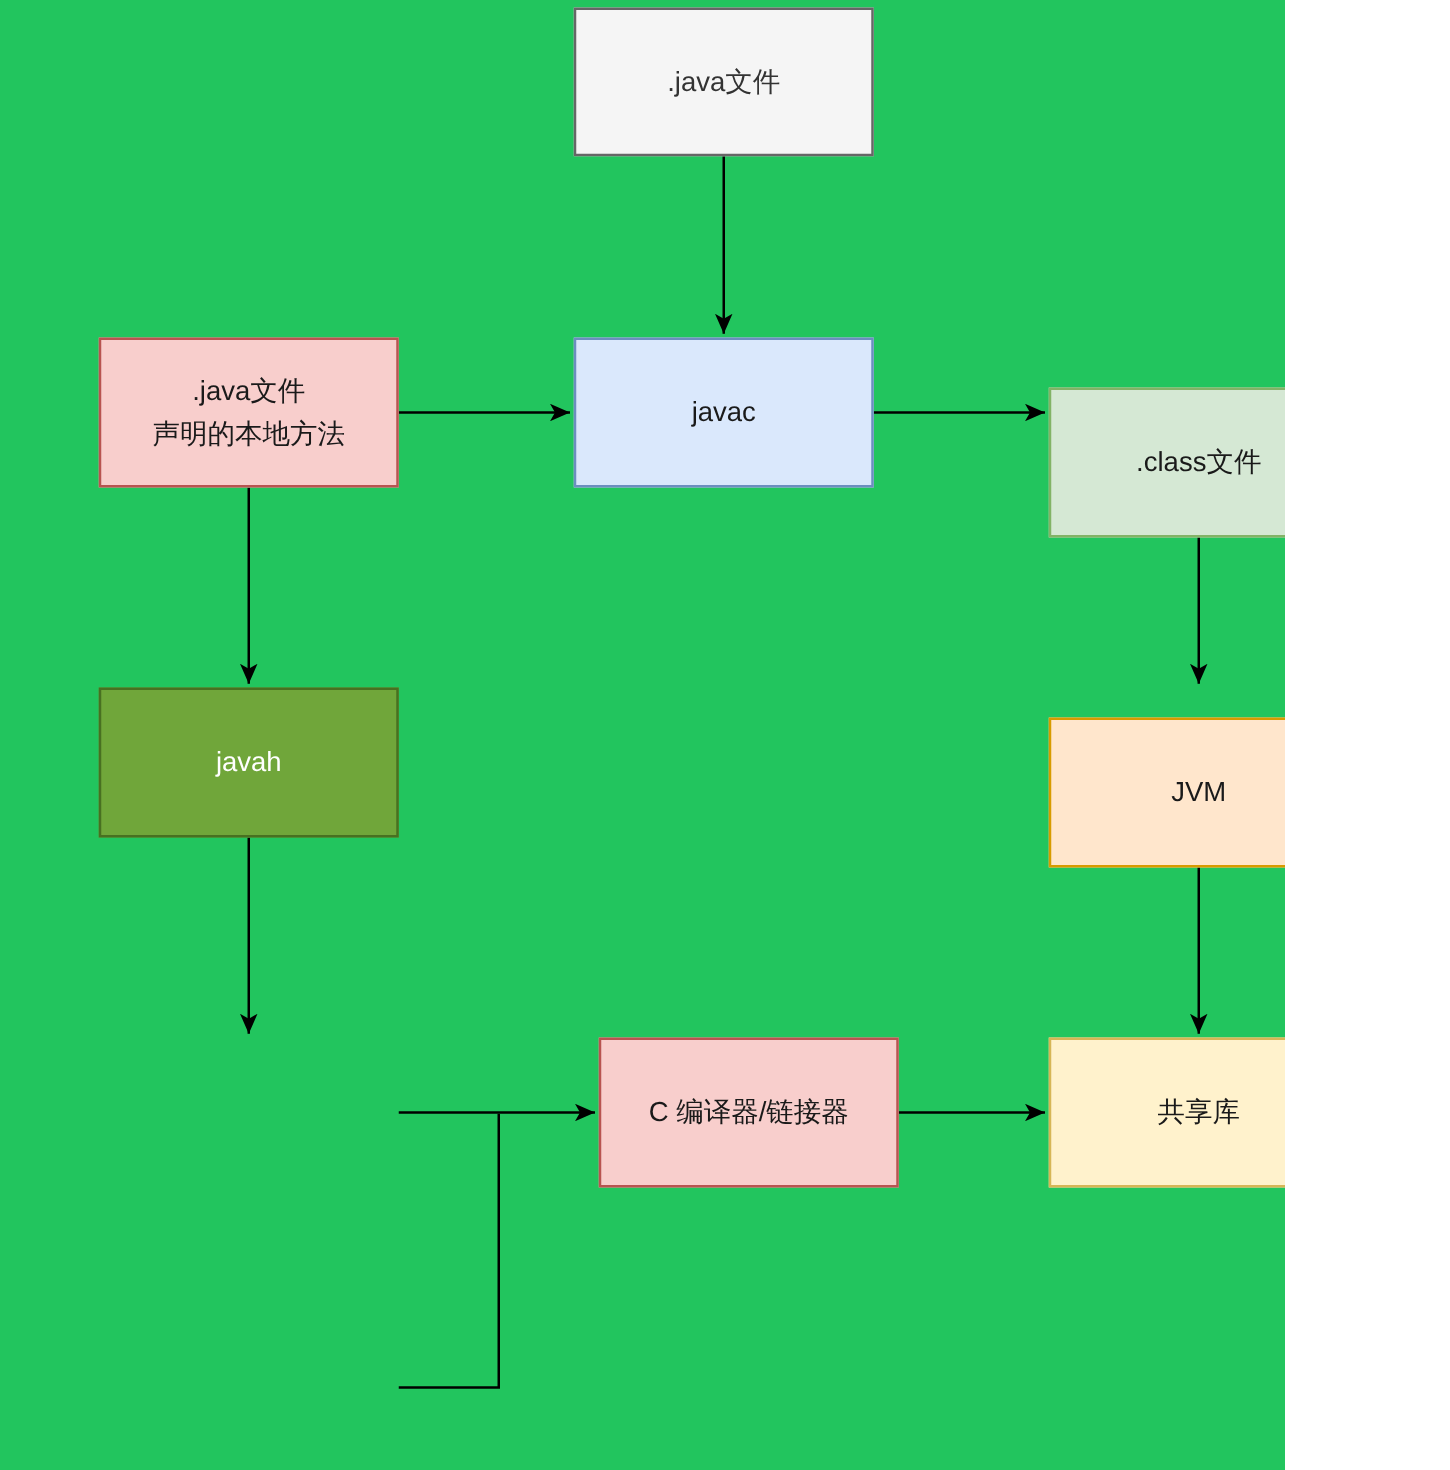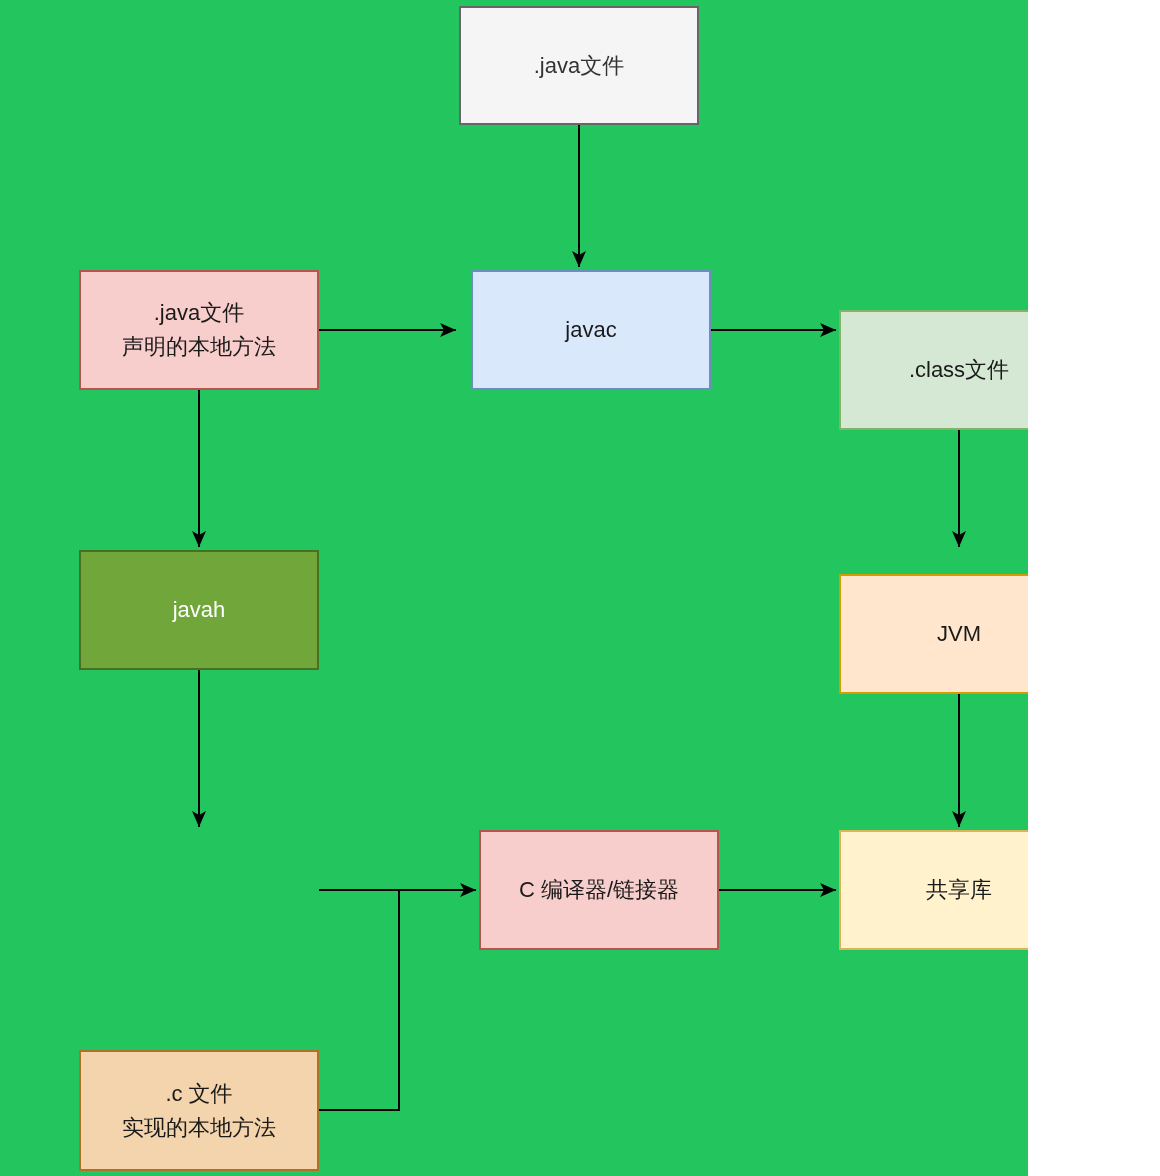--- a/index.html
+++ b/index.html
@@ -79,21 +79,21 @@
 
   <div class="node n-java-file" style="background: rgb(245, 245, 245); border-color: rgb(102, 102, 102); color: rgb(51, 51, 51);">
     <span>.java文件</span>
   </div>
 
   <div class="node n-java-native" style="background: rgb(248, 206, 204); border-color: rgb(184, 84, 80); color: rgb(26, 26, 26);">
     <span>.java文件</span>
     <span>声明的本地方法</span>
   </div>
 
-  <div class="node n-javac" style="background: rgb(218, 232, 252); border-color: rgb(108, 142, 191); color: rgb(26, 26, 26); margin-left: 12px;">
+  <div class="node n-javac" style="background: rgb(218, 232, 252); border-color: rgb(108, 142, 191); color: rgb(26, 26, 26);">
     <span>javac</span>
   </div>
 
   <div class="node n-class-file" style="background: rgb(213, 232, 212); border-color: rgb(130, 179, 102); color: rgb(26, 26, 26);">
     <span>.class文件</span>
   </div>
 
   <div class="node n-javah" style="background: rgb(112, 166, 58); border-color: rgb(72, 112, 33); color: rgb(255, 255, 255);">
     <span>javah</span>
   </div>
@@ -104,18 +104,14 @@
 
 
   <div class="node n-c-compiler" style="background: rgb(248, 206, 204); border-color: rgb(184, 84, 80); color: rgb(26, 26, 26);">
     <span>C 编译器/链接器</span>
   </div>
 
   <div class="node n-shared-lib" style="background: rgb(255, 242, 204); border-color: rgb(214, 182, 86); color: rgb(26, 26, 26);">
     <span>共享库</span>
   </div>
 
-  <div class="node n-c-file" style="background: rgb(243, 212, 173); border-color: rgb(174, 113, 42); color: rgb(26, 26, 26);">
-    <span>.c 文件</span>
-    <span>实现的本地方法</span>
-  </div>
 
 </div>
 
 </body></html>

